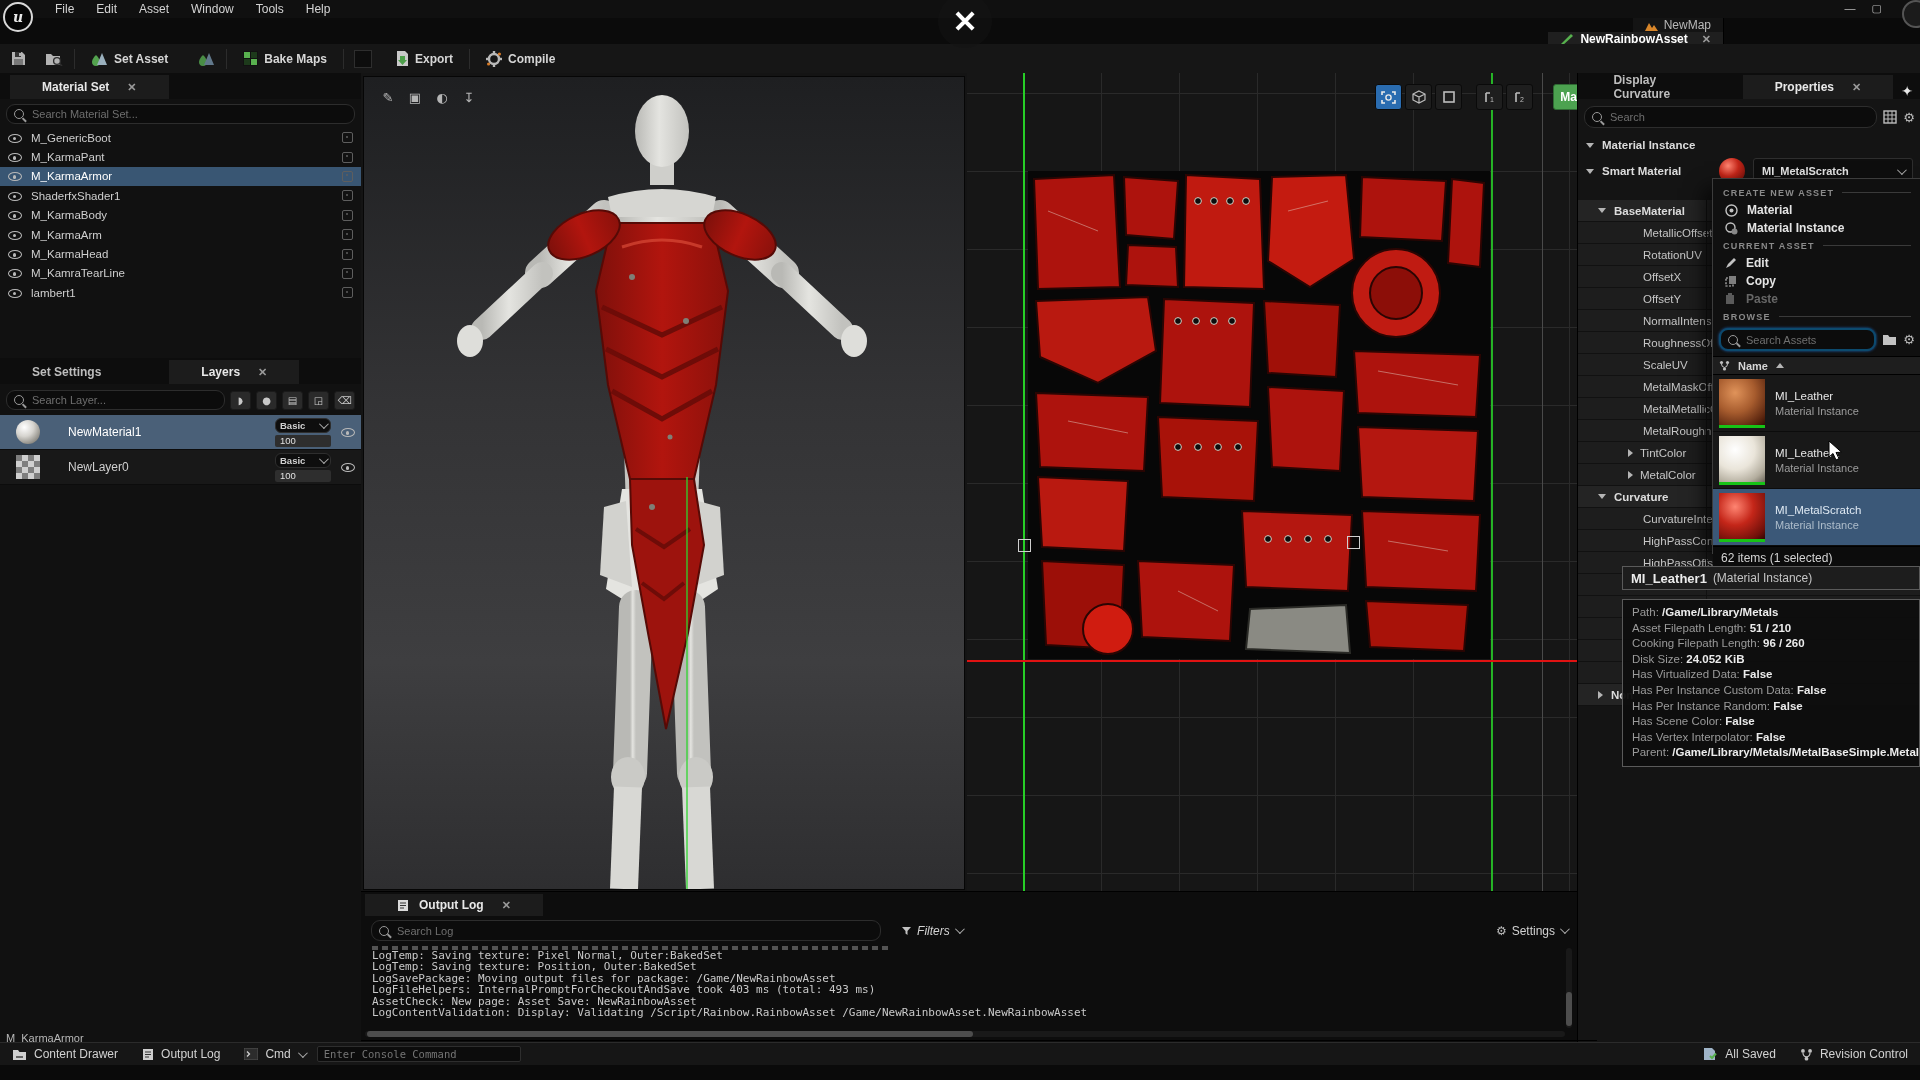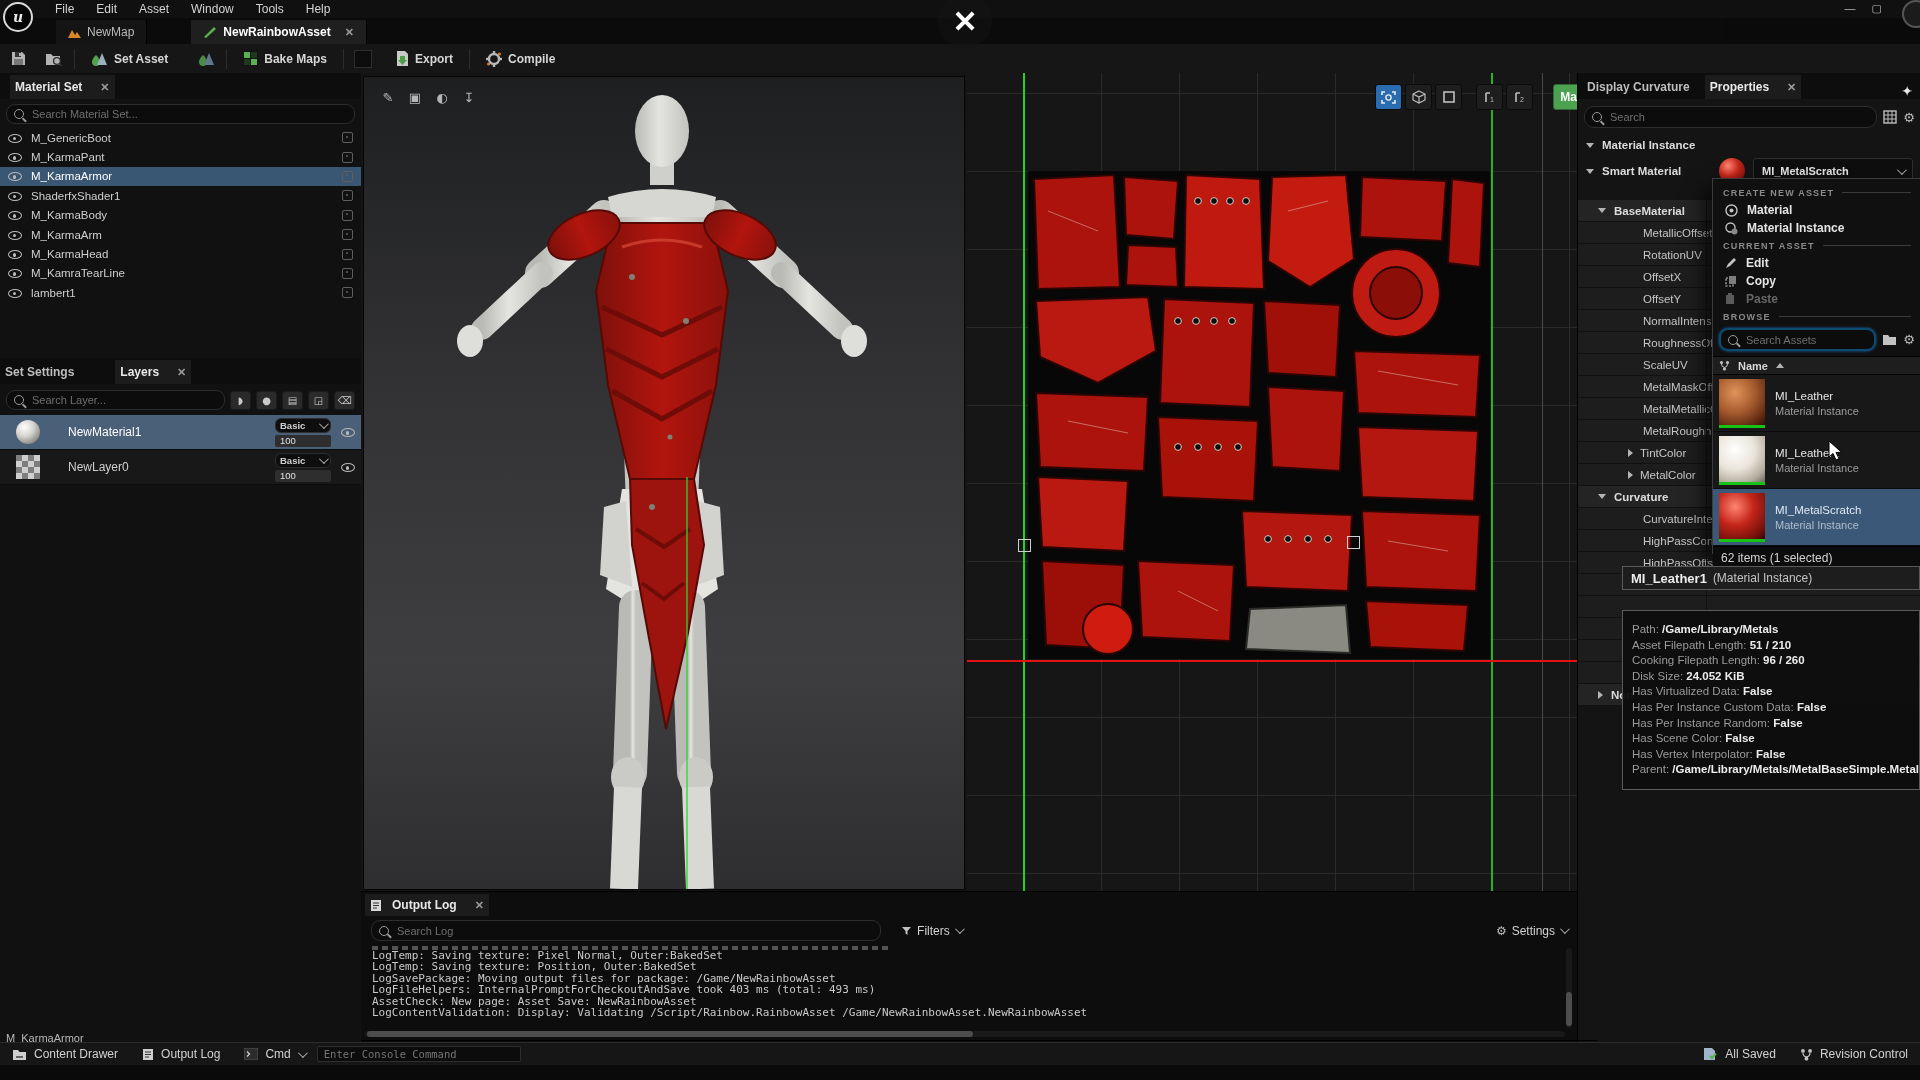--- a/index.html
+++ b/index.html
@@ -9,21 +9,21 @@
   .abs{position:absolute;}
   .row{display:flex;align-items:center;}
   .grow{flex:1;}
   
   .menubar{left:0;top:0;width:1920px;height:18px;background:#101010;display:flex;align-items:center;}
   .ue-logo{width:26px;height:26px;border-radius:50%;background:#050505;border:2px solid #d8d8d8;
            color:#e8e8e8;font-weight:bold;font-size:14px;display:flex;align-items:center;justify-content:center;
            position:absolute;left:3px;top:2px;z-index:5;font-family:"DejaVu Serif",serif;font-style:italic;}
   .menu-item{padding:0 11px;color:#d4d4d4;font-size:12px;height:18px;display:flex;align-items:center;cursor:default;}
   .win-btns{position:absolute;right:38px;top:2px;display:flex;gap:16px;color:#bbb;font-size:11px;}
-  .tabbar{left:0;top:18px;width:1724px;height:26px;background:#0b0b0b;display:flex;align-items:flex-end;}
+  .tabbar{left:0;top:18px;width:1724px;height:26px;background:#0b0b0b;display:flex;align-items:flex-end;flex-direction:column;}
   .doc-tab{height:24px;display:flex;align-items:center;gap:6px;padding:0 12px;font-size:12px;color:#b9b9b9;background:#141414;border-right:1px solid #000;}
   .doc-tab.active{background:#1f1f1f;color:#fff;font-weight:bold;}
   .tab-close{color:#9a9a9a;font-size:11px;margin-left:8px;}
   .toolbar{left:0;top:44px;width:1920px;height:29px;background:#161616;border-bottom:1px solid #000;display:flex;align-items:center;}
   .tb-sep{width:1px;height:20px;background:#2c2c2c;margin:0 10px;}
   .tb-btn{display:flex;align-items:center;gap:6px;color:#d6d6d6;font-size:12px;font-weight:bold;padding:0 6px;height:26px;}
   .overlay-x{left:938px;top:-6px;width:54px;height:54px;border-radius:50%;background:rgba(20,20,20,.55);
              color:#fff;font-size:30px;display:flex;align-items:center;justify-content:center;z-index:60;font-weight:bold;}
   
   .search-pill{background:#0c0c0c;border:1px solid #2d2d2d;border-radius:9px;height:18px;display:flex;align-items:center;padding:0 7px;gap:6px;}
@@ -33,21 +33,21 @@
   .mag::after{content:"";position:absolute;width:5px;height:1.5px;background:#9a9a9a;transform:rotate(45deg);right:-4px;bottom:-2px;}
   .eye{display:inline-block;width:14px;height:12px;position:relative;flex:none;}
   .eye::before{content:"";position:absolute;left:0;top:2px;width:12px;height:7px;border:1px solid #b9b9b9;border-radius:50%;}
   .eye::after{content:"";position:absolute;left:4.5px;top:5px;width:3.5px;height:3.5px;background:#b9b9b9;border-radius:50%;}
   .tri-d{width:0;height:0;border-left:4px solid transparent;border-right:4px solid transparent;border-top:5px solid #b5b5b5;flex:none;}
   .tri-r{width:0;height:0;border-top:4px solid transparent;border-bottom:4px solid transparent;border-left:5px solid #b5b5b5;flex:none;}
   .chev{width:6px;height:6px;border-right:1.6px solid #aaa;border-bottom:1.6px solid #aaa;transform:rotate(45deg) translateY(-2px);flex:none;}
   
   .left-panel{left:0;top:73px;width:361px;height:985px;background:#111;border-right:1px solid #000;}
   .panel-tabstrip{height:26px;background:#0d0d0d;display:flex;align-items:flex-end;}
-  .panel-tab{height:24px;padding:0 5px;display:flex;align-items:center;gap:10px;font-size:12px;font-weight:bold;color:#bdbdbd;}
+  .panel-tab{height:24px;padding:0 32px;display:flex;align-items:center;gap:10px;font-size:12px;font-weight:bold;color:#bdbdbd;}
   .panel-tab.active{background:#1c1c1c;color:#e8e8e8;}
   .ms-row{height:19.4px;display:flex;align-items:center;padding:0 8px;gap:9px;font-size:11.5px;color:#cfcfcf;}
   .ms-row.sel{background:#395673;color:#fff;}
   .badge-sq{width:9px;height:9px;border:1px solid #5e5e5e;border-radius:2px;margin-left:auto;position:relative;flex:none;}
   .badge-sq::after{content:"";position:absolute;left:2.5px;top:2.5px;width:2px;height:2px;background:#5e5e5e;border-radius:50%;}
   .icon-btn-sm{width:19px;height:17px;background:#2a2a2a;border:1px solid #1a1a1a;border-radius:3px;display:flex;align-items:center;justify-content:center;color:#c9c9c9;font-size:10px;font-family:"DejaVu Sans",sans-serif;}
   .layer-row{height:34px;display:flex;align-items:center;padding:0 6px;background:#181818;border-bottom:1px solid #0c0c0c;}
   .layer-row.sel{background:#4a6078;}
   .thumb-sphere{width:24px;height:24px;border-radius:50%;background:radial-gradient(circle at 35% 30%, #ffffff, #d6d4cf 40%, #8f8d86 75%, #5a5852);flex:none;}
   .thumb-checker{width:24px;height:24px;background:conic-gradient(#cfcfcf 0 25%, #7e7e7e 0 50%, #cfcfcf 0 75%, #7e7e7e 0);background-size:12px 12px;flex:none;}
@@ -750,21 +750,21 @@
 
 <svg class="abs" style="left:1828px;top:440px;z-index:70;" width="16" height="22" viewBox="0 0 16 22">
   <path d="M1,1 L1,17 L5,13.5 L8,20 L11,18.6 L8,12.5 L13.5,12.2 Z" fill="#fff" stroke="#000" stroke-width="1"></path>
 </svg>
 
 <div class="abs" style="left:1622px;top:566px;width:298px;z-index:50;">
   <div style="background:#1d1d1d;border:1px solid #5a5a5a;height:22px;display:flex;align-items:center;padding:0 8px;gap:6px;">
     <span style="font-size:13px;font-weight:bold;color:#ececec;">MI_Leather1</span>
     <span style="font-size:12px;color:#c4c4c4;">(Material Instance)</span>
   </div>
-  <div style="background:rgba(14,14,14,.96);border:1px solid #5a5a5a;margin-top:20px;padding:11px 9px;font-size:11.5px;line-height:15.6px;white-space:nowrap;overflow:hidden;">
+  <div style="background:rgba(14,14,14,.96);border:1px solid #5a5a5a;margin-top:9px;padding:5px 9px;font-size:11.5px;line-height:15.6px;white-space:nowrap;overflow:hidden;">
     <div><span class="tt-label">Path:</span> <span class="tt-val">/Game/Library/Metals</span></div>
     <div><span class="tt-label">Asset Filepath Length:</span> <span class="tt-val">51 / 210</span></div>
     <div><span class="tt-label">Cooking Filepath Length:</span> <span class="tt-val">96 / 260</span></div>
     <div><span class="tt-label">Disk Size:</span> <span class="tt-val">24.052 KiB</span></div>
     <div><span class="tt-label">Has Virtualized Data:</span> <span class="tt-val">False</span></div>
     <div><span class="tt-label">Has Per Instance Custom Data:</span> <span class="tt-val">False</span></div>
     <div><span class="tt-label">Has Per Instance Random:</span> <span class="tt-val">False</span></div>
     <div><span class="tt-label">Has Scene Color:</span> <span class="tt-val">False</span></div>
     <div><span class="tt-label">Has Vertex Interpolator:</span> <span class="tt-val">False</span></div>
     <div><span class="tt-label">Parent:</span> <span class="tt-val">/Game/Library/Metals/MetalBaseSimple.MetalBaseSimpl</span></div>
@@ -785,21 +785,21 @@
   </div>
   <div class="row" style="padding:4px 10px 3px;gap:20px;">
     <div class="search-pill grow" style="height:19px;max-width:990px;">
       <span class="mag"></span>
       <input placeholder="Search Log" style="">
     </div>
     <div class="row" style="gap:5px;">
       <svg width="11" height="10" viewBox="0 0 11 10">
           <path d="M1,1 h9 l-3.5,4 v4 l-2,-1.5 v-2.5 Z" fill="#c2c2c2"></path>
         </svg>
-      <span style="font-size:12px;color:#d2d2d2;">Filters</span>
+      <span style="font-size:12px;color:#d2d2d2;font-style:italic;">Filters</span>
       <span class="chev"></span>
     </div>
     <div class="grow"></div>
     <div class="row" style="gap:5px;">
       <span style="color:#bdbdbd;font-size:12px;font-family:'DejaVu Sans',sans-serif;">⚙</span>
       <span style="font-size:12px;color:#d2d2d2;">Settings</span>
       <span class="chev"></span>
     </div>
   </div>
   <div style="padding:2px 0 0 11px;height:90px;overflow:hidden;">

